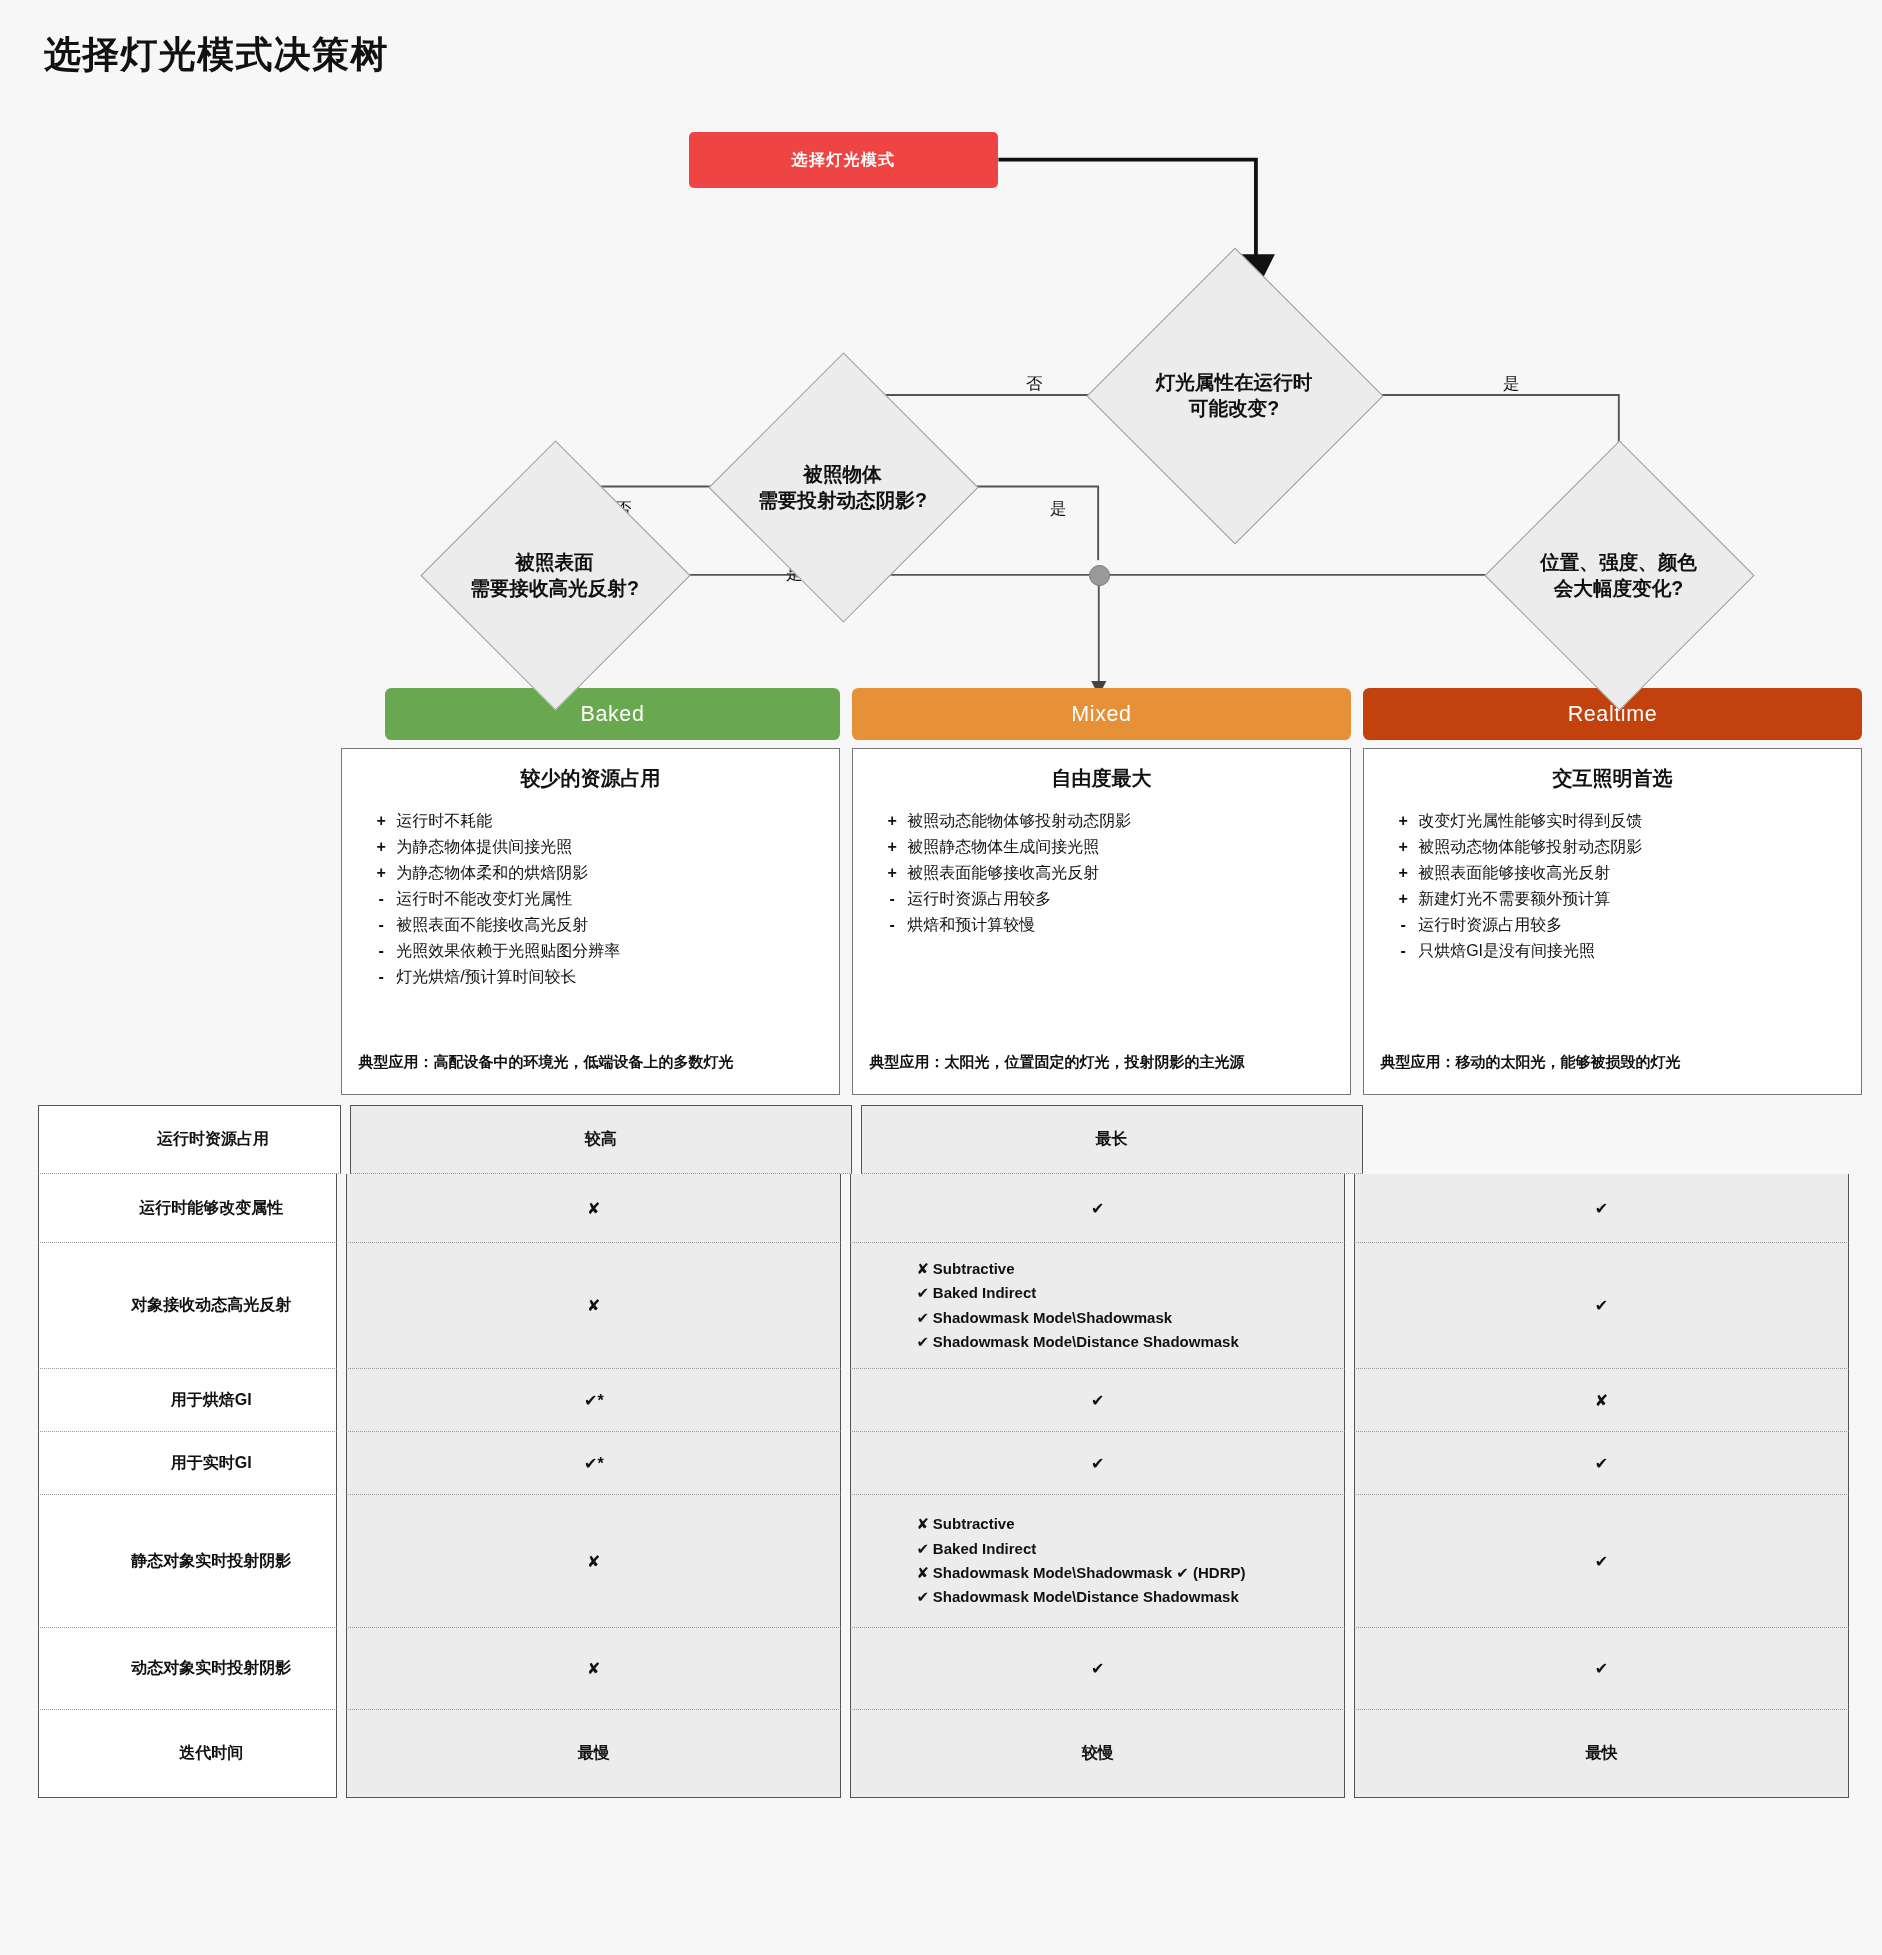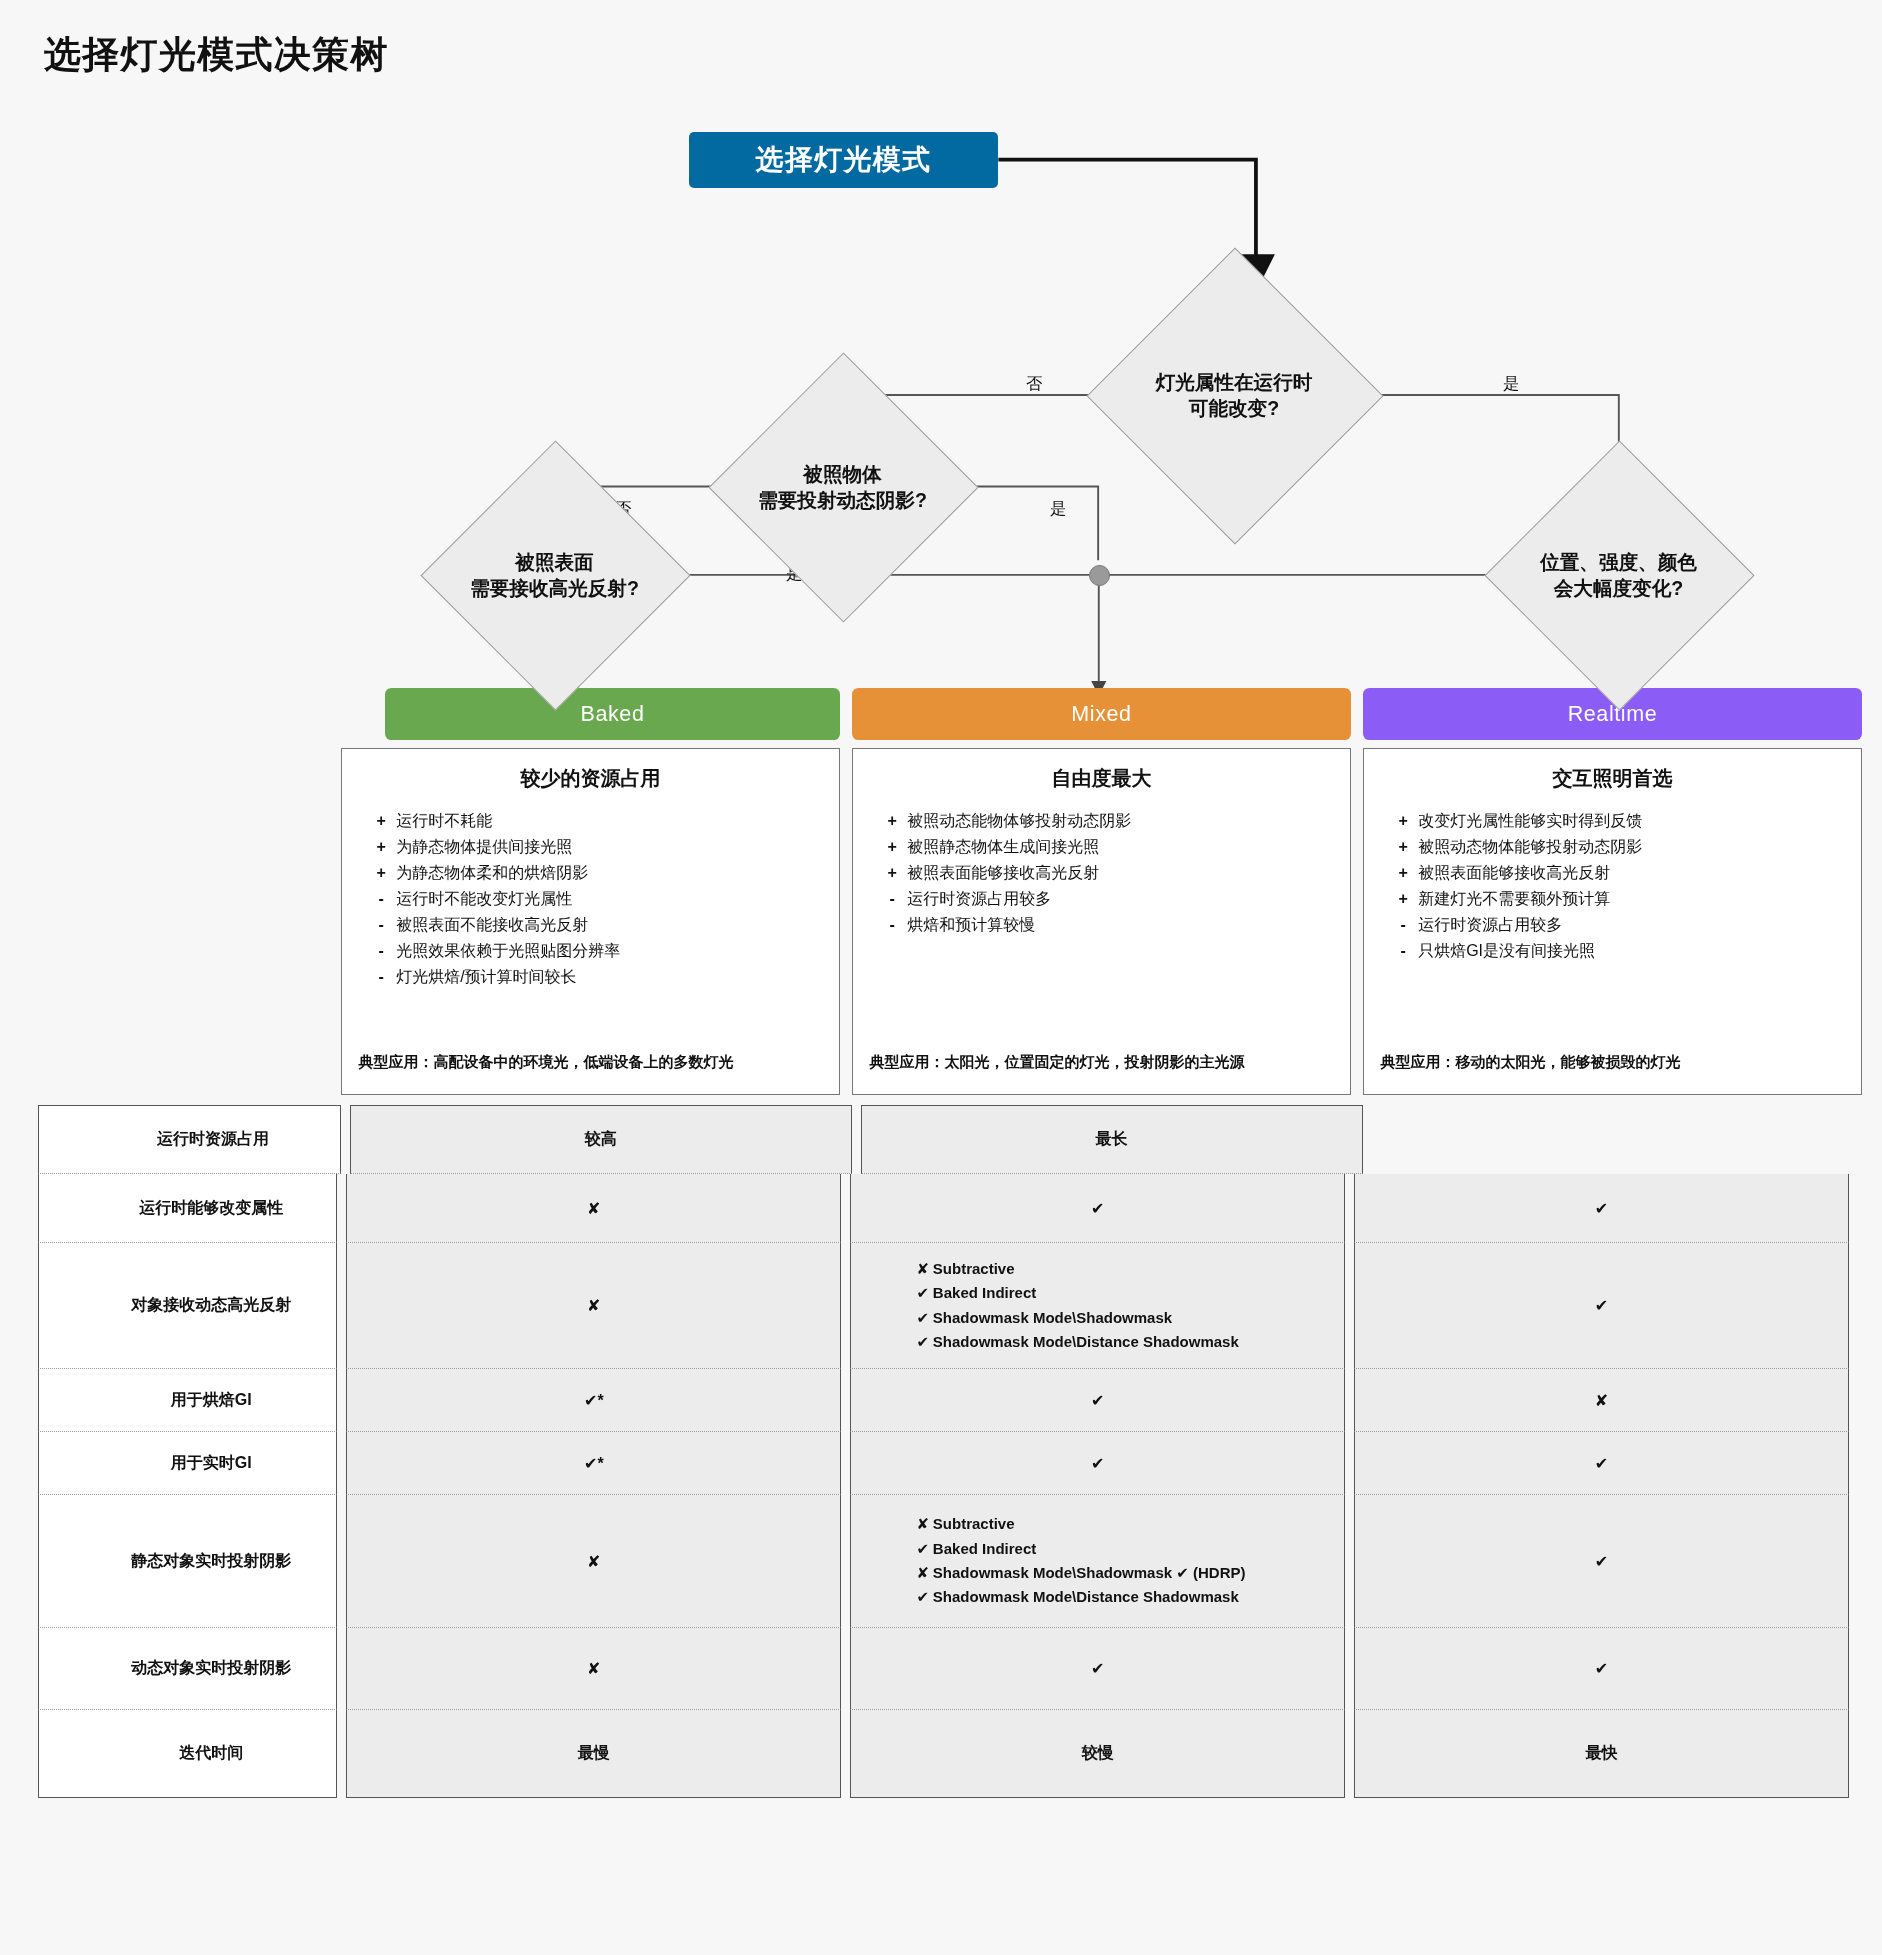--- a/index.html
+++ b/index.html
@@ -21,23 +21,23 @@
   }
 
   
   .flow{position:absolute;left:0;top:95px;width:1882px;height:600px;}
   svg.lines{position:absolute;left:0;top:0;width:1882px;height:600px;}
 
   .node{position:absolute;box-sizing:border-box;}
 
   .start{
     left:689px;top:37px;width:309px;height:56px;
-    background:#0369a1;color:#fff;border-radius:5px;
+    background:#ef4444;color:#fff;border-radius:5px;
     display:flex;align-items:center;justify-content:center;
-    font-size:28px;font-weight:bold;letter-spacing:1.3px;
+    font-size:16px;font-weight:bold;letter-spacing:1.3px;
   }
   .dshape{
     position:absolute;left:0;top:0;width:100%;height:100%;
     background:#ececec;border:1.3px solid #9a9a9a;
     transform:rotate(45deg);
     z-index:1;
   }
   .dwrap{position:absolute;}
 
   
@@ -74,21 +74,21 @@
   .col.mixed{left:852px;width:499px;}
   .col.realtime{left:1363px;width:499px;}
 
   .modehead{
     height:52px;border-radius:6.3px;
     display:flex;align-items:center;justify-content:center;
     color:#fff;font-size:21.5px;letter-spacing:0.6px;
   }
   .modehead.baked{background:#6aa84f;margin-left:44px;}
   .modehead.mixed{background:#e69138;}
-  .modehead.realtime{background:#8b5cf6;}
+  .modehead.realtime{background:#c2410c;}
 
   .modebox{
     margin-top:7.6px;border:1.3px solid #777;background:#fff;
     height:347px;box-sizing:border-box;padding:14px 16.4px 11.4px 16.4px;
     position:relative;
   }
   .modebox h4{
     margin:2.5px 0 16.4px 0;text-align:center;font-size:20px;font-weight:bold;
   }
   .modebox ul{list-style:none;margin:0;padding:0 0 0 16.4px;}

